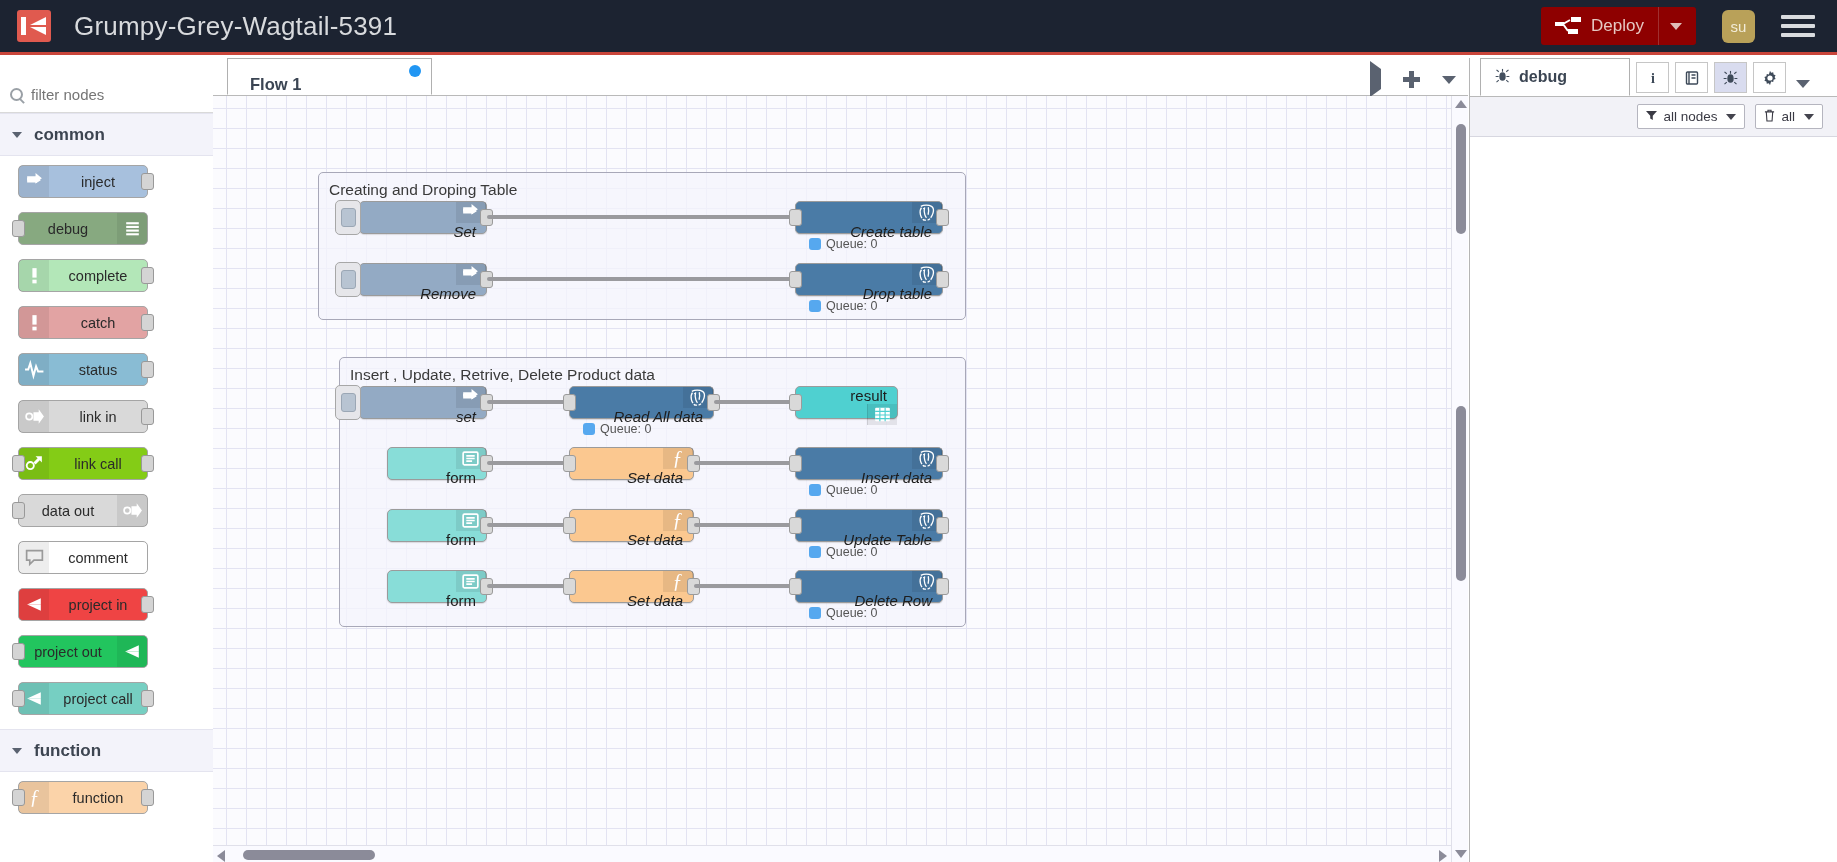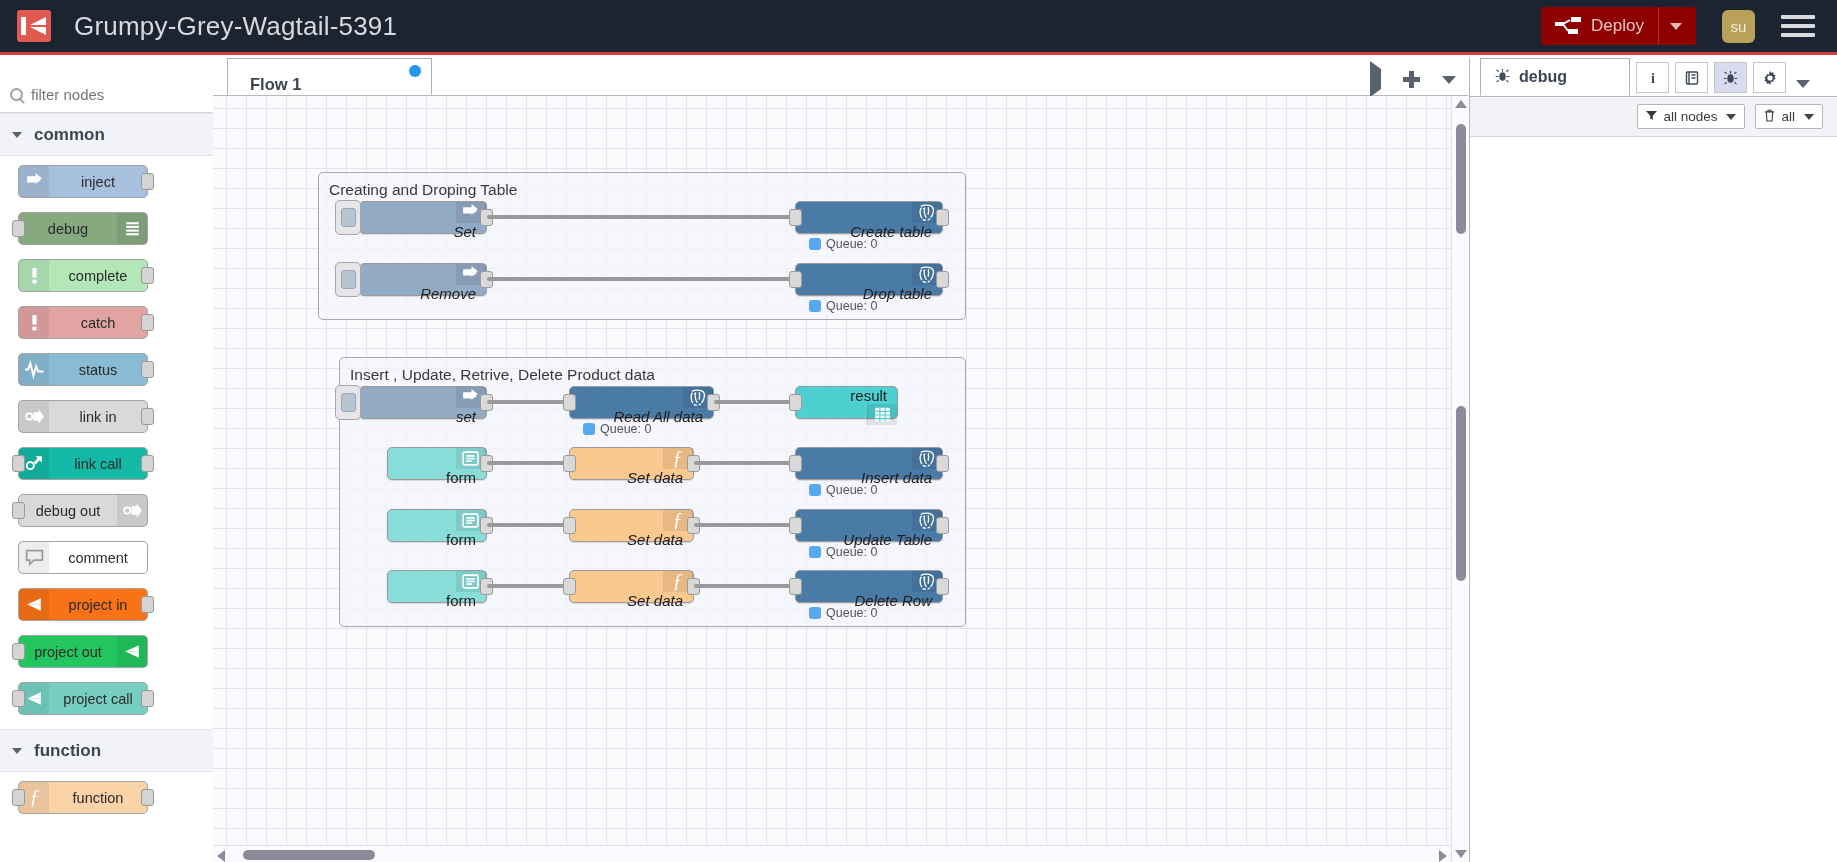--- a/index.html
+++ b/index.html
@@ -282,50 +282,50 @@
           <div class="pal-node" style="background: rgb(217, 217, 217);">
             <span class="pal-icon ">
               <svg width="21" height="21" viewBox="0 0 20 20">
                 <circle cx="5" cy="10" r="3" fill="none" stroke="#fff" stroke-width="1.6"></circle>
                 <path d="M9 6 h5 V3 l5 7 -5 7 v-3 H9 Z" fill="#fff"></path>
               </svg>
             </span>
             <span class="lbl">link in</span>
             <span class="port r"></span>
           </div>
-          <div class="pal-node" style="background: #14b8a6;">
+          <div class="pal-node" style="background: #84cc16;">
             <span class="pal-icon ">
               <svg width="21" height="21" viewBox="0 0 20 20">
                 <circle cx="6" cy="12" r="3.4" fill="none" stroke="#fff" stroke-width="1.8"></circle>
                 <path d="M9 9 l4-4 -2-2 h6 v6 l-2-2 -4 4 Z" fill="#fff"></path>
               </svg>
             </span>
             <span class="lbl">link call</span>
             <span class="port r"></span>
             <span class="port l"></span>
           </div>
           <div class="pal-node" style="background: rgb(217, 217, 217);">
-            <span class="lbl">debug out</span>
+            <span class="lbl">data out</span>
             <span class="pal-icon right">
               <svg width="21" height="21" viewBox="0 0 20 20">
                 <circle cx="5" cy="10" r="3" fill="none" stroke="#fff" stroke-width="1.6"></circle>
                 <path d="M9 6 h5 V3 l5 7 -5 7 v-3 H9 Z" fill="#fff"></path>
               </svg>
             </span>
             <span class="port l"></span>
           </div>
           <div class="pal-node" style="background: rgb(255, 255, 255);">
             <span class="pal-icon ">
               <svg width="21" height="21" viewBox="0 0 20 20">
                 <path d="M2.5 3.5 h15 v9 h-8 l-4 4 v-4 h-3 Z" fill="none" stroke="#9a9a9a" stroke-width="1.6"></path>
               </svg>
             </span>
             <span class="lbl">comment</span>
           </div>
-          <div class="pal-node" style="background: #f97316;">
+          <div class="pal-node" style="background: #ef4444;">
             <span class="pal-icon ">
               <svg width="21" height="21" viewBox="0 0 20 20">
                 <path d="M16 4 L3 10 L16 10 Z" fill="#fff"></path>
                 <path d="M16 16 L3 10 L16 10 Z" fill="#fff"></path>
               </svg>
             </span>
             <span class="lbl">project in</span>
             <span class="port r"></span>
           </div>
           <div class="pal-node" style="background: #22c55e;">

